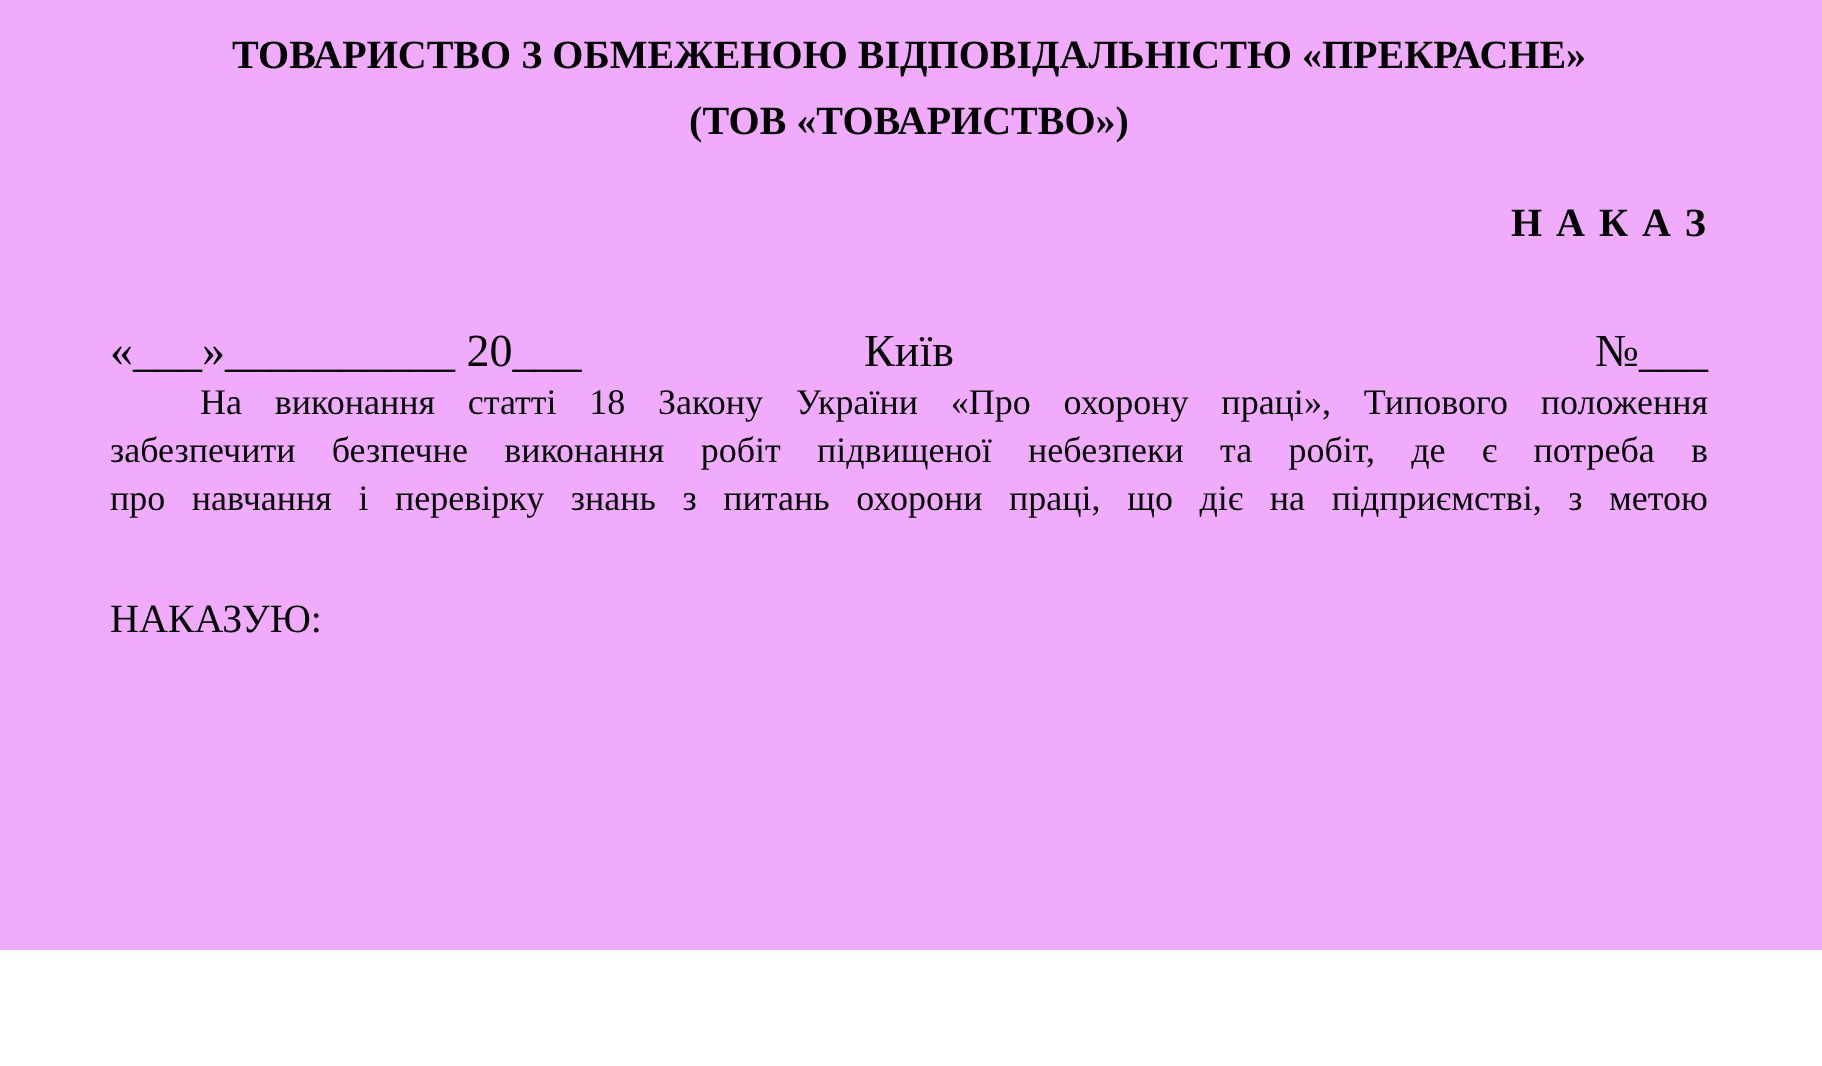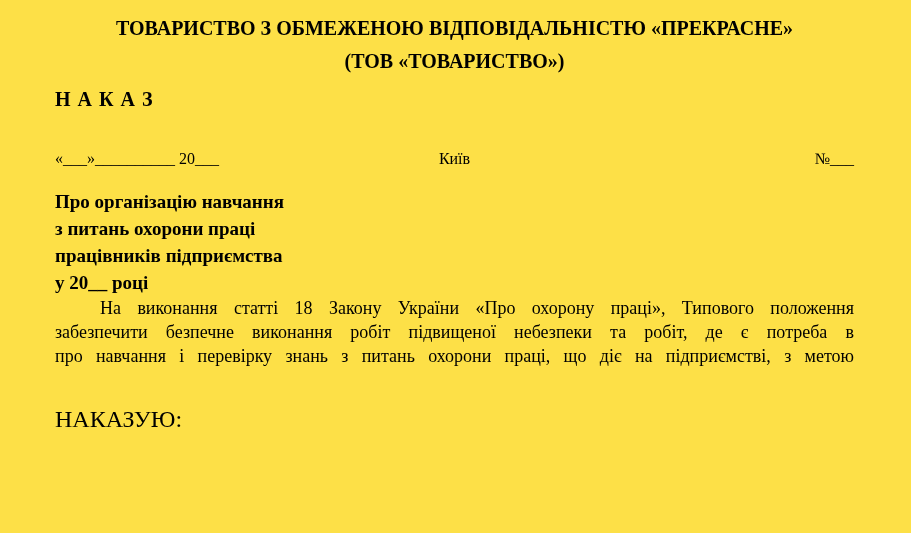--- a/index.html
+++ b/index.html
@@ -3,47 +3,47 @@
 <meta charset="utf-8">
 <style>
   html, body {
     margin: 0;
     padding: 0;
     background: #ffffff;
   }
   .page {
     position: relative;
     width: 911px;
-    height: 533px;
+    height: 475px;
     box-sizing: border-box;
     padding: 12px 57px 0 55px;
-    background: #fde047;
+    background: #f0abfc;
     color: #000000;
     font-family: "Liberation Serif", serif;
     overflow: hidden;
   }
   .company-header {
     text-align: center;
     font-weight: bold;
     font-size: 20px;
     line-height: 33px;
   }
   .order-heading {
-    text-align: left;
+    text-align: right;
     font-weight: bold;
     font-size: 20px;
     letter-spacing: 1px;
-    margin-top: 10px;
+    margin-top: 23px;
   }
   .meta-row {
     display: grid;
     grid-template-columns: 1fr auto 1fr;
     align-items: baseline;
     margin-top: 19px;
-    font-size: 16px;
+    font-size: 23px;
   }
   .meta-left   { text-align: left; }
   .meta-center { text-align: center; margin-top: 20px; }
   .meta-right  { text-align: right; }
   .subject {
     margin-top: 20px;
     font-weight: bold;
     font-size: 19px;
     line-height: 27px;
   }
@@ -52,47 +52,41 @@
     line-height: 24px;
   }
   .body-line {
     text-align: justify;
     text-align-last: justify;
   }
   .body-line.first { text-indent: 45px; }
   .body-line.last  { text-align-last: left; }
   .decree {
     margin-top: 38px;
-    font-size: 24px;
+    font-size: 20px;
   }
 </style>
 </head>
 <body>
 
 <div class="page">
 
   <div class="company-header">
     <div>ТОВАРИСТВО З ОБМЕЖЕНОЮ ВІДПОВІДАЛЬНІСТЮ «ПРЕКРАСНЕ»</div>
     <div>(ТОВ «ТОВАРИСТВО»)</div>
   </div>
 
   <div class="order-heading">Н А К А З</div>
 
   <div class="meta-row">
     <span class="meta-left">«___»__________ 20___</span>
     <span class="meta-center">Київ</span>
     <span class="meta-right">№___</span>
   </div>
 
-  <div class="subject">
-    <div>Про організацію навчання</div>
-    <div>з питань охорони праці</div>
-    <div>працівників підприємства</div>
-    <div>у 20__ році</div>
-  </div>
 
   <div class="body-paragraph">
     <div class="body-line first">На виконання статті 18 Закону України «Про охорону праці», Типового положення</div>
     <div class="body-line">забезпечити безпечне виконання робіт підвищеної небезпеки та робіт, де є потреба в</div>
     <div class="body-line">про навчання і перевірку знань з питань охорони праці, що діє на підприємстві, з метою</div>
   </div>
 
   <div class="decree">НАКАЗУЮ:</div>
 
 </div>

